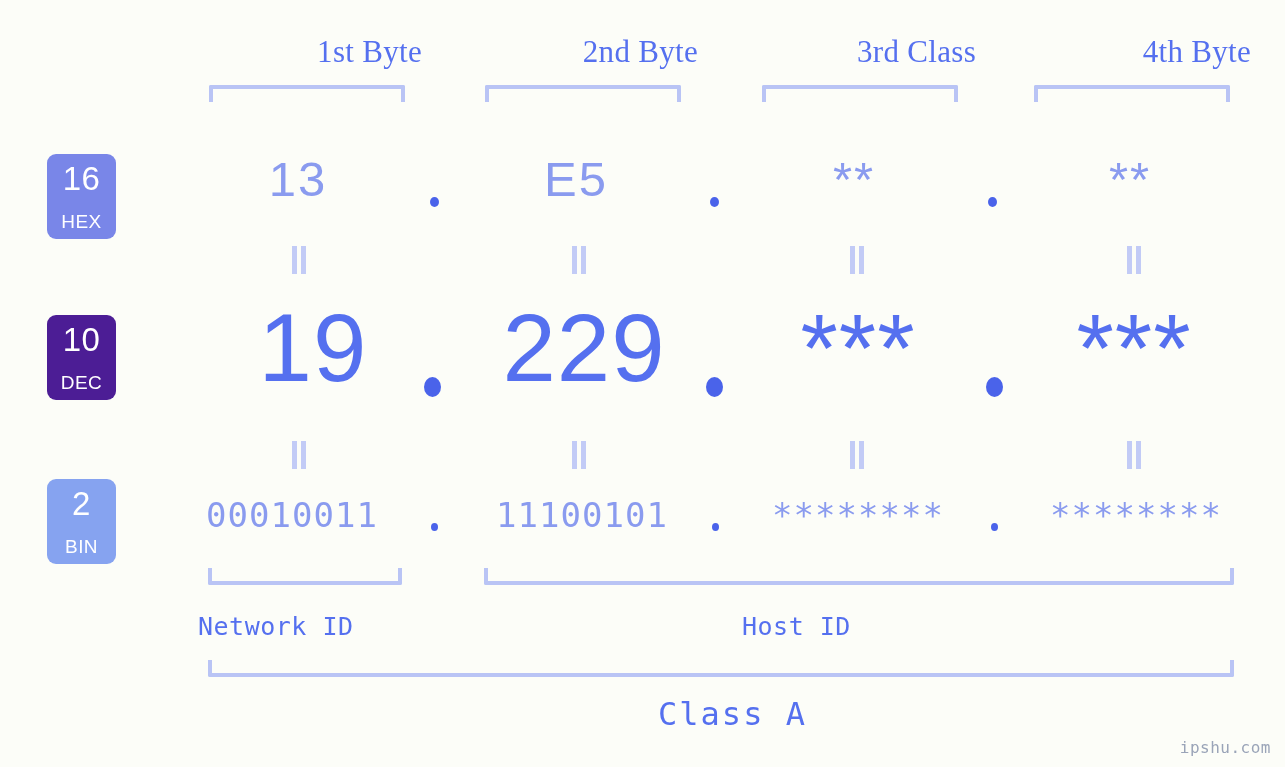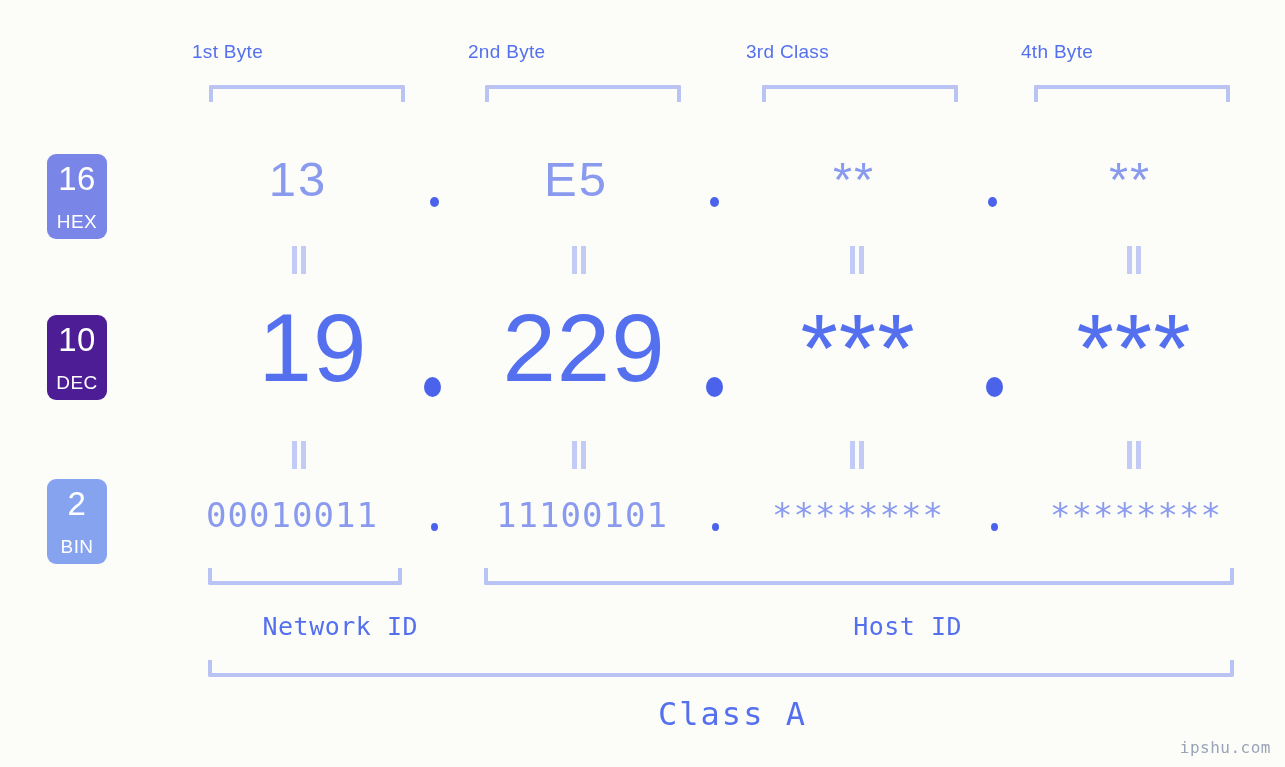--- a/index.html
+++ b/index.html
@@ -26,43 +26,44 @@
     position: absolute;
     inset: 0;
   }
 
   
   .byte-label {
     position: absolute;
     top: 34px;
     height: 36px;
     line-height: 36px;
-    text-align: left;
-    font-size: 19px;
+    text-align: right;
+    font-size: 31px;
     color: #5570ef;
     letter-spacing: 0.3px;
     white-space: nowrap;
+    font-family: Liberation Serif, serif;
   }
 
   
   .bracket-top {
     position: absolute;
     top: 85px;
     height: 17px;
     border-top: 4px solid #b9c4f5;
     border-left: 4px solid #b9c4f5;
     border-right: 4px solid #b9c4f5;
     border-radius: 2px 2px 0 0;
   }
 
   
   .badge {
     position: absolute;
     left: 47px;
-    width: 60px;
+    width: 69px;
     border-radius: 9px;
     color: #ffffff;
     text-align: center;
     display: flex;
     flex-direction: column;
     align-items: center;
     justify-content: center;
     line-height: 1;
   }
   .badge .num {
@@ -148,21 +149,21 @@
   #bracket-netid  { top: 568px; }
   #bracket-hostid { top: 568px; }
   #bracket-class  { top: 660px; }
 
   
   .id-label {
     position: absolute;
     top: 611px;
     height: 32px;
     line-height: 32px;
-    text-align: right;
+    text-align: left;
     font-size: 25px;
     color: #5570ef;
     font-family: "DejaVu Sans Mono", monospace;
     letter-spacing: 0.5px;
     white-space: nowrap;
   }
 
   
   #class-label {
     position: absolute;

